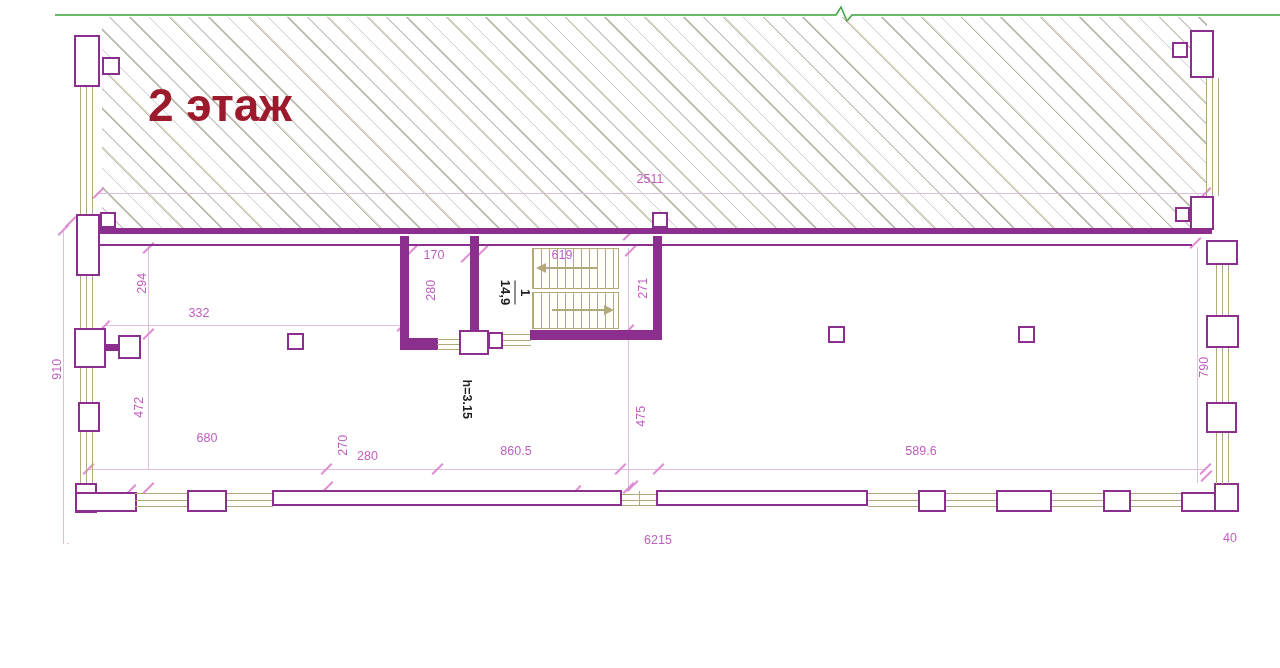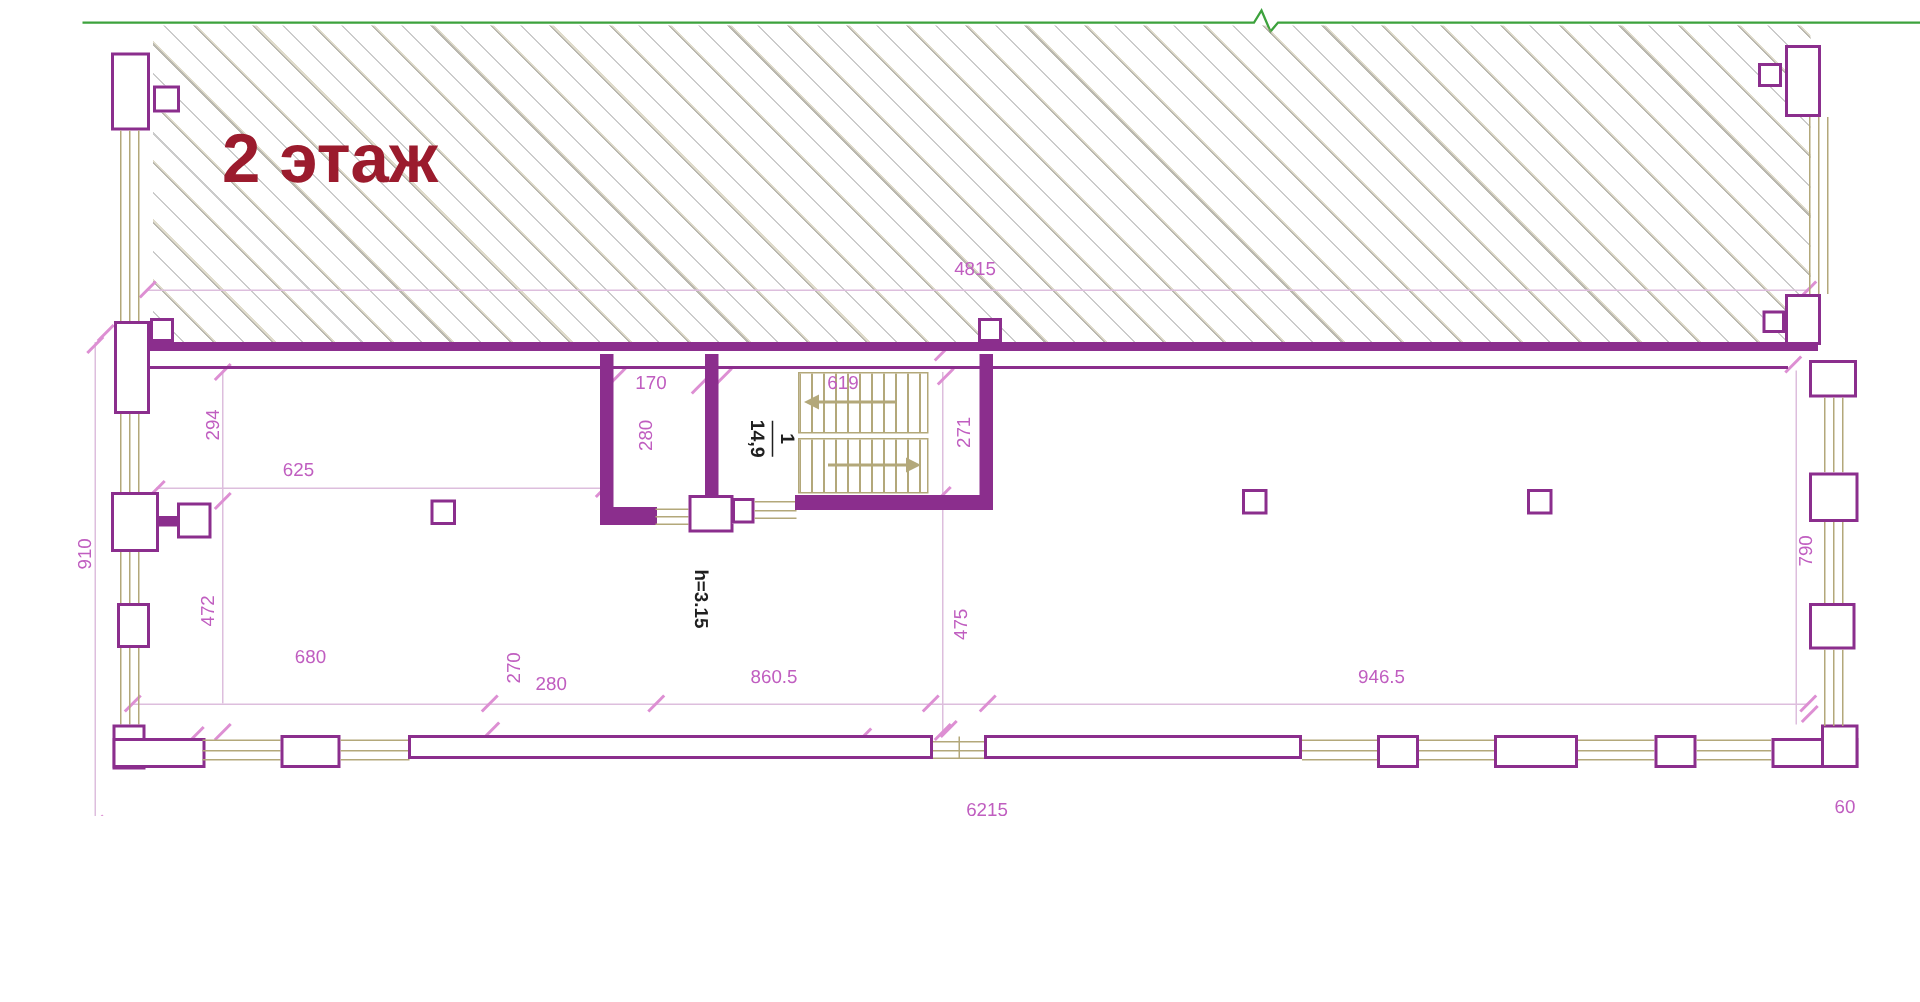--- a/index.html
+++ b/index.html
@@ -156,35 +156,35 @@
   <div class="stair" style="left:532px;top:292px;width:87px;height:37px"></div>
   <div class="aline" style="left:545px;top:267px;width:52px"></div>
   <div class="ah-l" style="left:536px;top:263px"></div>
   <div class="aline" style="left:552px;top:309px;width:52px"></div>
   <div class="ah-r" style="left:604px;top:305px"></div>
 
   <div class="col" style="left:287px;top:333px;width:17px;height:17px"></div>
   <div class="col" style="left:828px;top:326px;width:17px;height:17px"></div>
   <div class="col" style="left:1018px;top:326px;width:17px;height:17px"></div>
 
-  <div class="dtext" style="left:610px;top:173px;width:80px">4815</div>
-  <div class="dtext" style="left:164px;top:307px;width:70px">625</div>
+  <div class="dtext" style="left:610px;top:173px;width:80px">2511</div>
+  <div class="dtext" style="left:164px;top:307px;width:70px">332</div>
   <div class="dtext vrot" style="left:122px;top:277px;width:40px">294</div>
   <div class="dtext vrot" style="left:37px;top:363px;width:40px">910</div>
   <div class="dtext vrot" style="left:119px;top:401px;width:40px">472</div>
   <div class="dtext" style="left:172px;top:432px;width:70px">680</div>
   <div class="dtext vrot" style="left:323px;top:439px;width:40px">270</div>
   <div class="dtext" style="left:340px;top:450px;width:55px">280</div>
   <div class="dtext" style="left:481px;top:445px;width:70px">860.5</div>
-  <div class="dtext" style="left:886px;top:445px;width:70px">946.5</div>
+  <div class="dtext" style="left:886px;top:445px;width:70px">589.6</div>
   <div class="dtext vrot" style="left:621px;top:410px;width:40px">475</div>
   <div class="dtext vrot" style="left:623px;top:282px;width:40px">271</div>
   <div class="dtext vrot" style="left:1184px;top:361px;width:40px">790</div>
   <div class="dtext" style="left:618px;top:534px;width:80px">6215</div>
-  <div class="dtext" style="left:1208px;top:532px;width:44px">60</div>
+  <div class="dtext" style="left:1208px;top:532px;width:44px">40</div>
   <div class="dtext" style="left:409px;top:249px;width:50px">170</div>
   <div class="dtext" style="left:527px;top:249px;width:70px">619</div>
   <div class="dtext vrot" style="left:411px;top:284px;width:40px">280</div>
 
   <div class="room-label" style="left:497px;top:275px;width:36px">
     <span class="num">1</span>
     <span class="area">14,9</span>
   </div>
 
   <div class="annot" style="left:447px;top:393px;width:40px">h=3.15</div>

